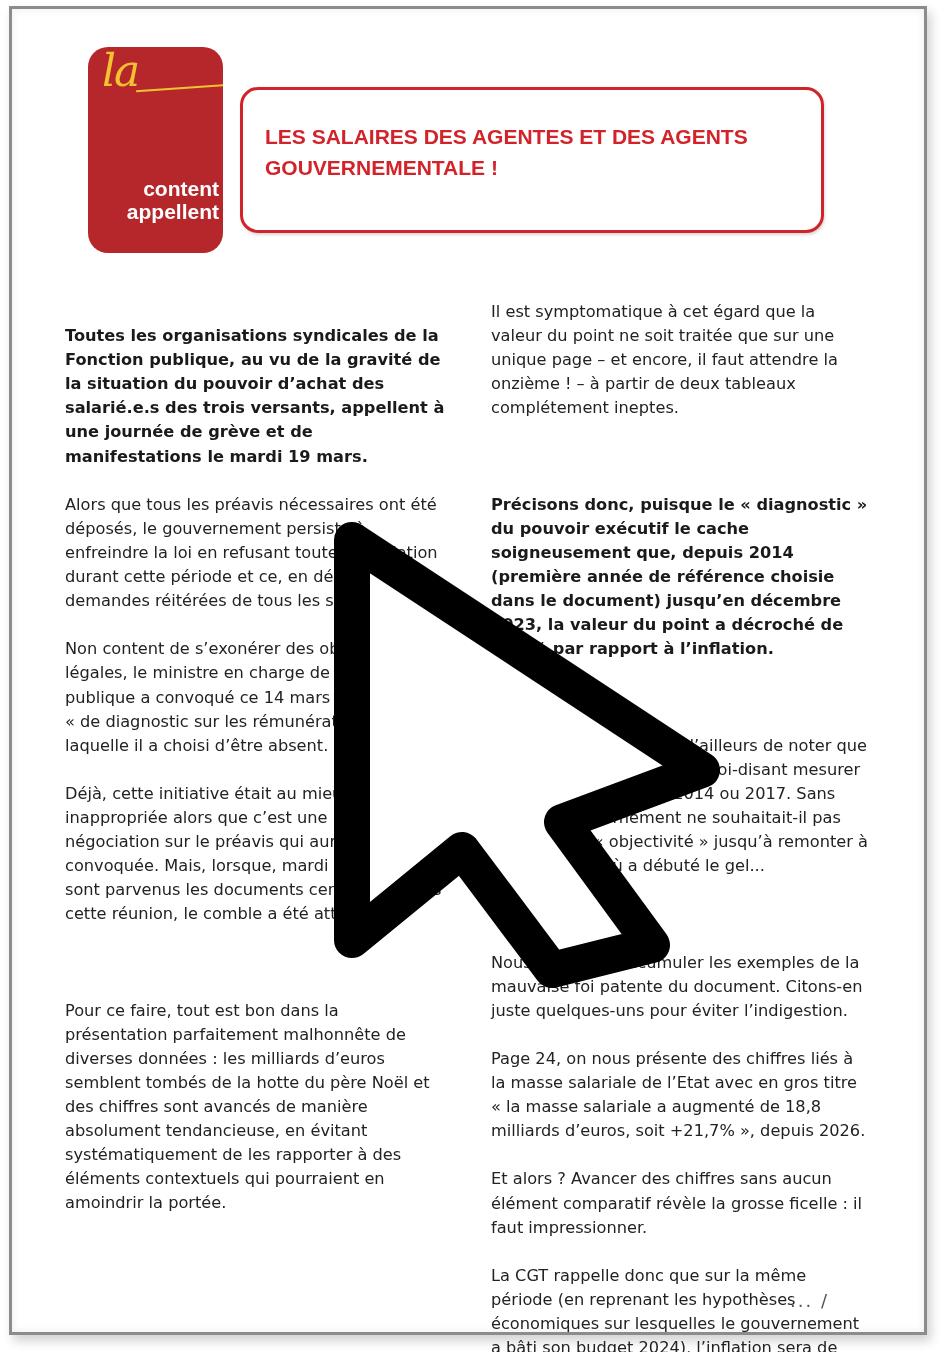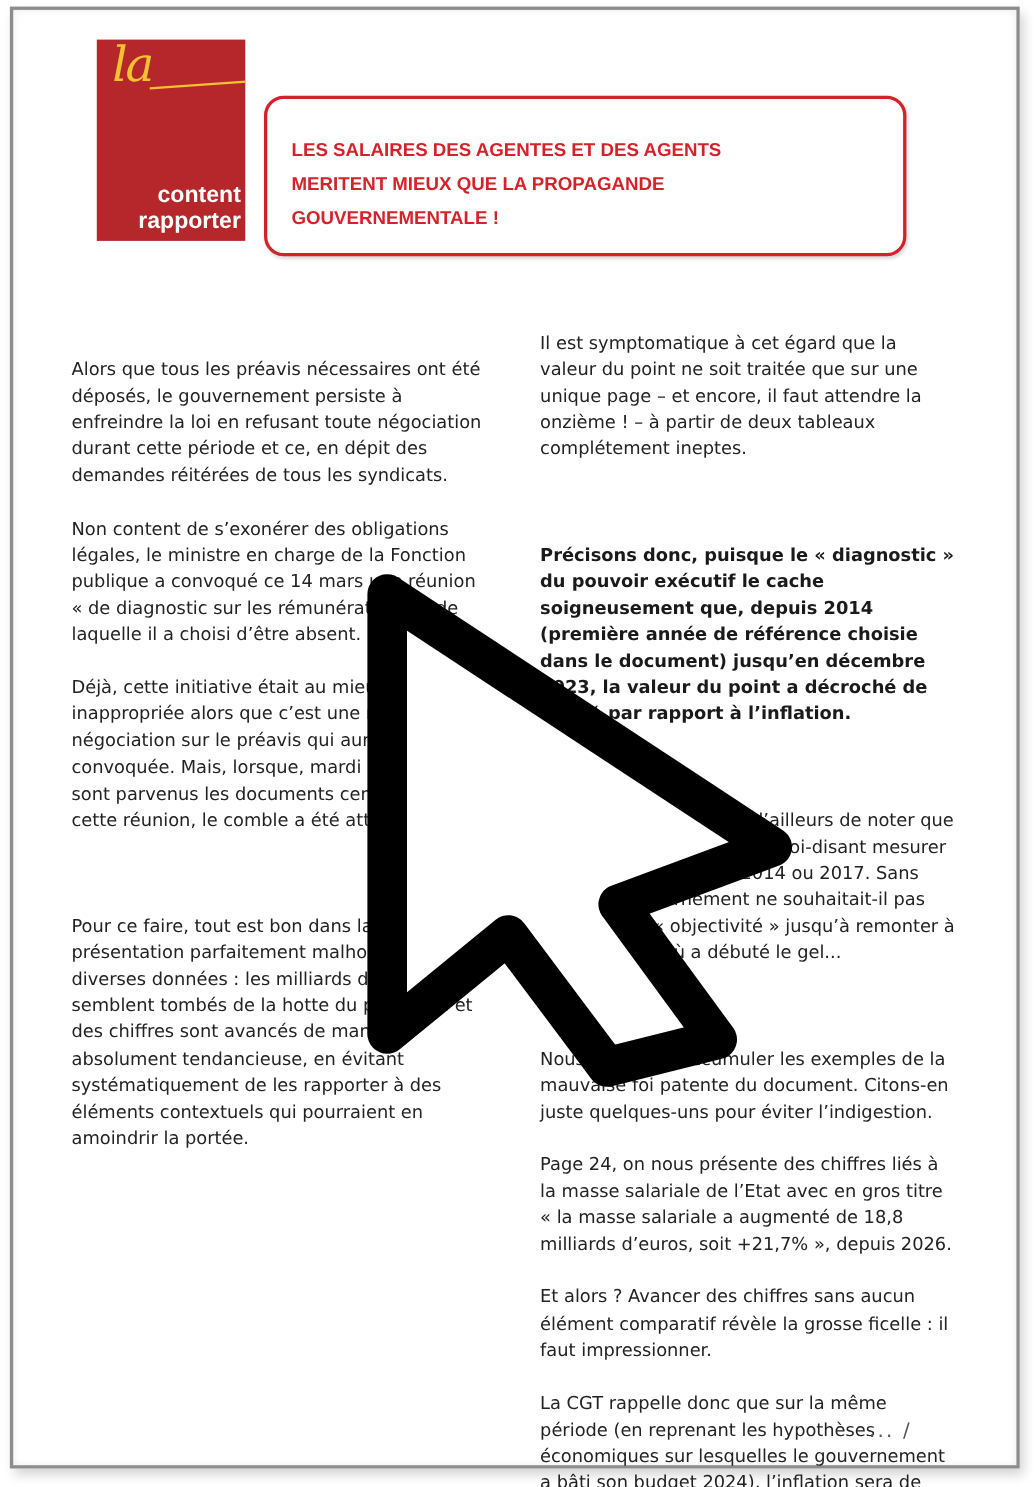--- a/index.html
+++ b/index.html
@@ -6,22 +6,22 @@
   body {
     width: 940px; height: 1352px; background: #ffffff; position: relative; overflow: hidden;
     font-family: "DejaVu Sans", sans-serif;
   }
   .page-frame {
     position: absolute; left: 9px; top: 6px; width: 912px; height: 1323px;
     border: 3px solid #8c8c8c; background: #fff;
     box-shadow: 4px 6px 10px rgba(0,0,0,0.18), inset 0 0 8px rgba(0,0,0,0.08);
   }
   .logo {
-    position: absolute; left: 88px; top: 36px; width: 135px; height: 183px;
-    background: #b6272b; overflow: hidden;
+    position: absolute; left: 88px; top: 47px; width: 135px; height: 206px;
+    background: #b6272b; overflow: hidden; border-radius: 20px;
   }
   .logo-la {
     position: absolute; left: 14px; top: 2px; font-family: "DejaVu Serif", serif;
     font-style: italic; font-size: 44px; color: #f2c230; letter-spacing: -2px; line-height: 44px;
   }
   .logo-la-swoosh {
     position: absolute; left: 48px; top: 40px; width: 95px; height: 2px; background: #f2c230;
     transform: rotate(-4deg);
   }
   .logo-cgt {
@@ -33,21 +33,21 @@
     font-family: "Liberation Sans", sans-serif; font-weight: bold; font-size: 21px;
     color: #ffffff; line-height: 23px;
   }
   .title-box {
     position: absolute; left: 240px; top: 87px; width: 578px; height: 140px;
     border: 3px solid #d3232a; border-radius: 18px; background: #fff;
     box-shadow: 1px 2px 3px rgba(0,0,0,0.15);
   }
   .title-text {
     position: absolute; left: 22px; top: 31px; right: 8px;
-    font-family: "Liberation Sans", sans-serif; font-weight: bold; font-size: 17px;
+    font-family: "Liberation Sans", sans-serif; font-weight: bold; font-size: 21px;
     line-height: 31px; color: #d3232a;
   }
   .col {
     position: absolute; font-family: "DejaVu Sans", sans-serif; font-size: 16.2px;
     line-height: 24.1px; color: #222; white-space: pre-line;
   }
   .col p { margin: 0; }
   .col .bold { font-weight: bold; color: #1a1a1a; }
   .col .gap { height: 24.1px; }
   .col-left { left: 65px; top: 300px; width: 380px; }
@@ -63,33 +63,33 @@
 </head>
 <body>
 
 <div class="page-frame"></div>
 
 <div class="logo">
   <div class="logo-la">la</div>
   <div class="logo-la-swoosh"></div>
   <div class="logo-sub">
     <div>content</div>
-    <div>rapporter</div>
+    <div>appellent</div>
   </div>
 </div>
 
 <div class="title-box">
   <div class="title-text">
     <div>LES SALAIRES DES AGENTES ET DES AGENTS</div>
-    <div>MERITENT MIEUX QUE LA PROPAGANDE</div>
     <div>GOUVERNEMENTALE !</div>
   </div>
 </div>
 
 <div class="col col-left">
+  <p class="bold">Toutes les organisations syndicales de la Fonction publique, au vu de la gravité de la situation du pouvoir d’achat des salarié.e.s des trois versants, appellent à une journée de grève et de manifestations le mardi 19 mars.</p>
   <p>Alors que tous les préavis nécessaires ont été déposés, le gouvernement persiste à enfreindre la loi en refusant toute négociation durant cette période et ce, en dépit des demandes réitérées de tous les syndicats.</p>
   <p>Non content de s’exonérer des obligations légales, le ministre en charge de la Fonction publique a convoqué ce 14 mars une réunion « de diagnostic sur les rémunérations », de laquelle il a choisi d’être absent.</p>
   <p>Déjà, cette initiative était au mieux inappropriée alors que c’est une réunion de négociation sur le préavis qui aurait dû être convoquée. Mais, lorsque, mardi 12 au soir, sont parvenus les documents censés préparés cette réunion, le comble a été atteint !</p>
   <div class="gap"></div>
   <p>Pour ce faire, tout est bon dans la présentation parfaitement malhonnête de diverses données : les milliards d’euros semblent tombés de la hotte du père Noël et des chiffres sont avancés de manière absolument tendancieuse, en évitant systématiquement de les rapporter à des éléments contextuels qui pourraient en amoindrir la portée.</p>
 </div>
 
 <div class="col col-right">
   <p>Il est symptomatique à cet égard que la valeur du point ne soit traitée que sur une unique page – et encore, il faut attendre la onzième ! – à partir de deux tableaux complétement ineptes.</p>
   <div class="gap"></div>

